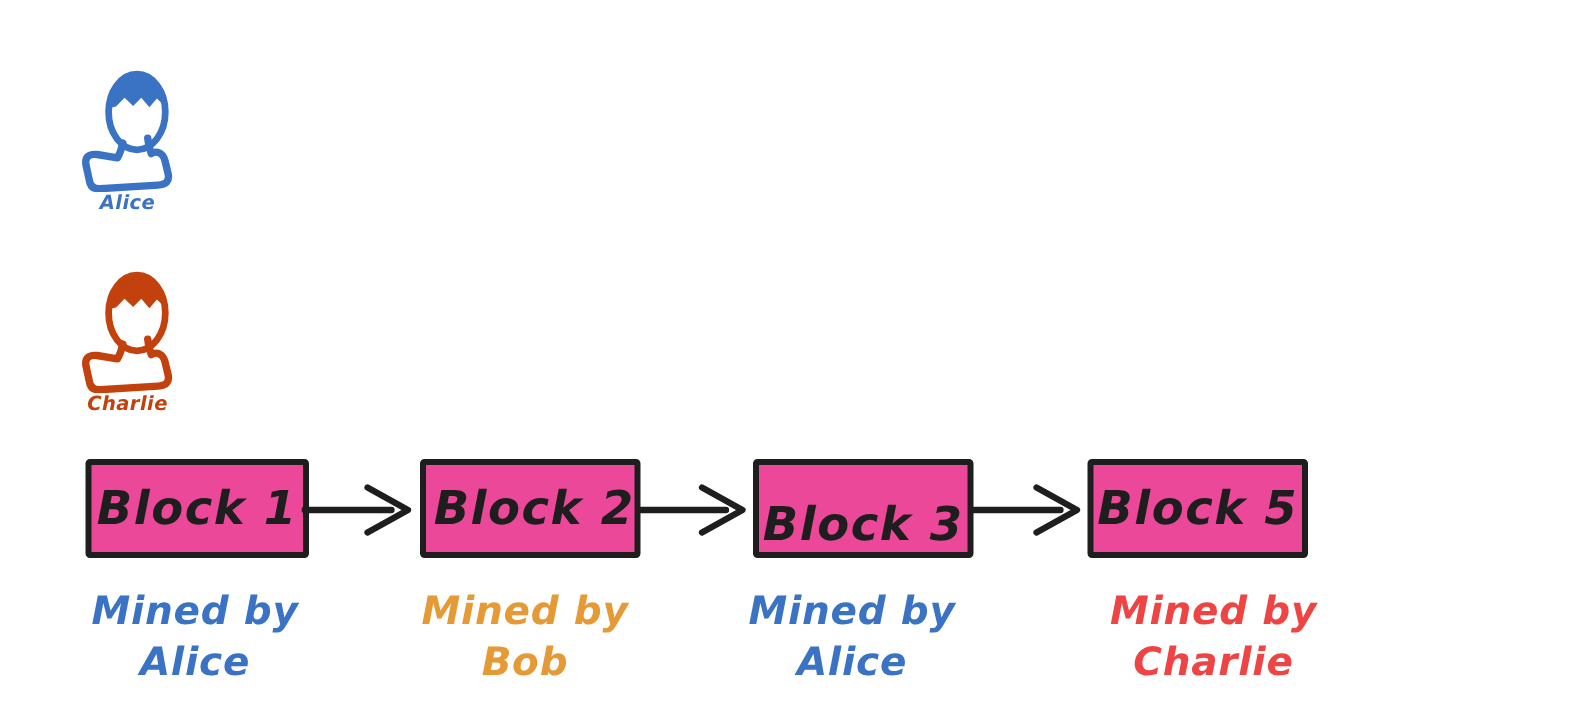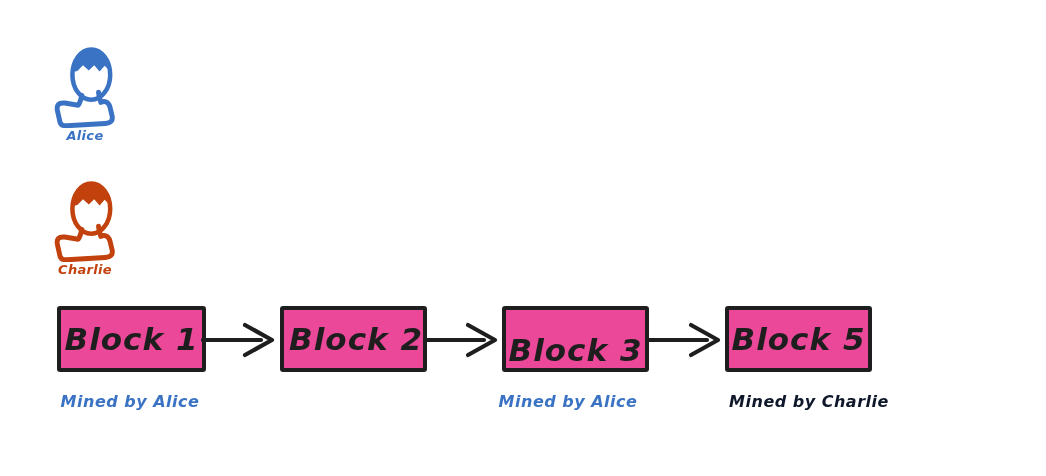--- a/index.html
+++ b/index.html
@@ -80,21 +80,21 @@
     fill: none;
     stroke-linecap: round;
     stroke-linejoin: round;
   }
 
   
   .mined {
     position: absolute;
     top: 392px;
     text-align: center;
-    font-size: 16px;
+    font-size: 26px;
     font-weight: 700;
     letter-spacing: 0.5px;
     line-height: 1.3;
   }
   .mined-1 { left: 38px;  width: 184px; }
   .mined-2 { left: 260px; width: 180px; }
   .mined-3 { left: 477px; width: 182px; }
   .mined-4 { left: 703px; width: 212px; }
 </style>
 </head>
@@ -142,16 +142,17 @@
   <svg class="arrow arrow-2" viewBox="0 0 80 40">
     <line x1="2" y1="20" x2="60" y2="20"></line>
     <polyline points="44,5 71,20 44,35"></polyline>
   </svg>
   <svg class="arrow arrow-3" viewBox="0 0 80 40">
     <line x1="2" y1="20" x2="60" y2="20"></line>
     <polyline points="44,5 71,20 44,35"></polyline>
   </svg>
 
   <div class="mined mined-1" style="color: rgb(59, 115, 196);">Mined by Alice</div>
+  <div class="mined mined-2" style="color: rgb(229, 154, 53);">Mined by Bob</div>
   <div class="mined mined-3" style="color: rgb(59, 115, 196);">Mined by Alice</div>
-  <div class="mined mined-4" style="color: #0f172a;">Mined by Charlie</div>
+  <div class="mined mined-4" style="color: #ef4444;">Mined by Charlie</div>
 
 </div>
 
 </body></html>

